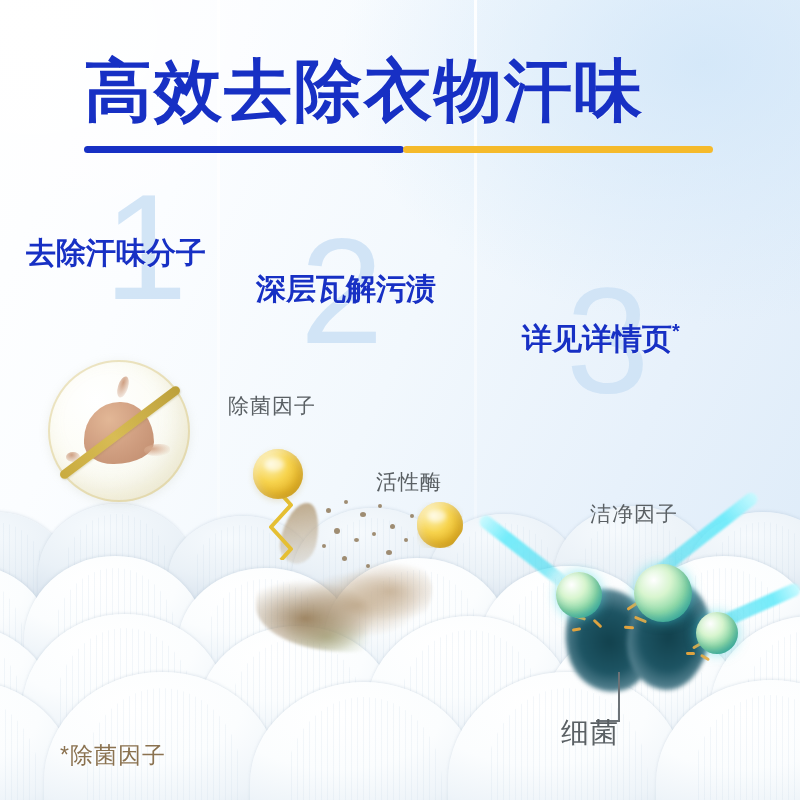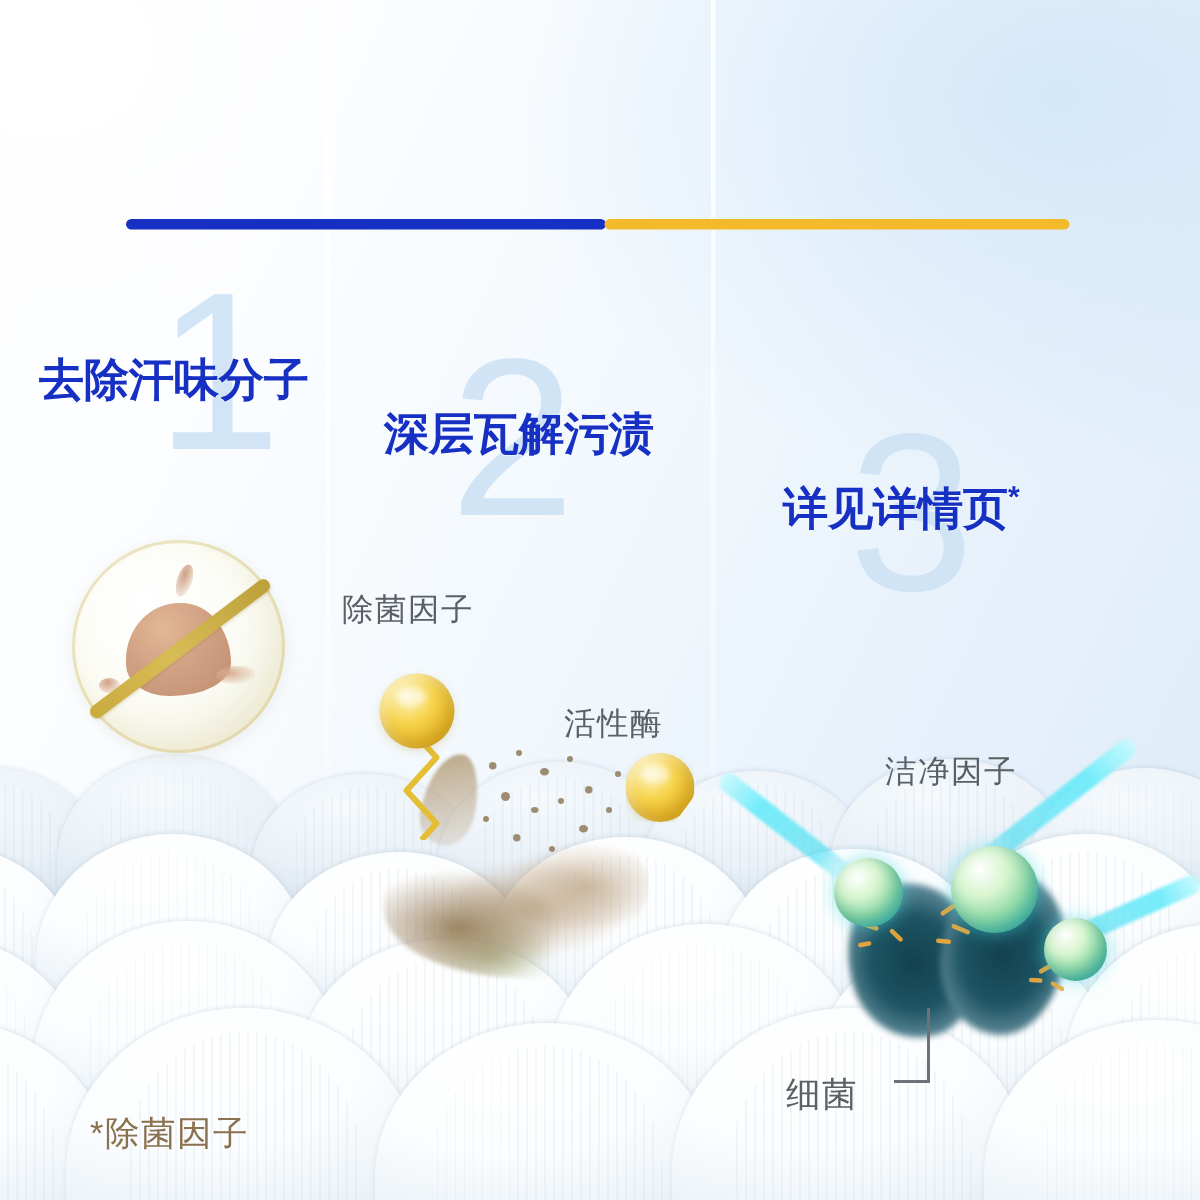--- a/index.html
+++ b/index.html
@@ -189,22 +189,22 @@
     position:absolute;transform-origin:0 50%;
     height:13px;border-radius:8px;
     background:linear-gradient(to right, rgba(46,217,240,0) 0%, rgba(46,217,240,.55) 22%, rgba(110,235,250,.95) 70%, rgba(200,250,255,.9) 100%);
     filter:blur(1.2px);
   }
   .burst{position:absolute;width:56px;height:40px;}
   .spark{position:absolute;background:#f0a93c;border-radius:3px;opacity:.92;}
   .pointer{position:absolute;}
   .pointer .ln{position:absolute;background:#6c7277;}
   .tag-bact{
-    position:absolute;left:524px;top:714px;white-space:nowrap;
-    font-size:23px;color:#5a6064;letter-spacing:1px;
+    position:absolute;left:561px;top:714px;white-space:nowrap;
+    font-size:28px;color:#5a6064;letter-spacing:1px;
   }
 
   
   .footnote{
     position:absolute;left:60px;top:740px;white-space:nowrap;
     font-size:23px;color:#8a7250;letter-spacing:1px;
     text-shadow:0 1px 0 rgba(255,255,255,.5);
   }
 </style>
 </head>
@@ -245,20 +245,21 @@
     </div>
     <div class="wave-row" style="bottom:-32px;">
       <div class="lump" style="left:-70px;width:226px;height:152px;"></div>
       <div class="lump" style="left:124px;width:236px;height:160px;"></div>
       <div class="lump" style="left:330px;width:228px;height:150px;"></div>
       <div class="lump" style="left:528px;width:238px;height:160px;"></div>
       <div class="lump" style="left:736px;width:230px;height:152px;"></div>
     </div>
   </div>
 
+  <div class="headline">高效去除衣物汗味</div>
   <div class="rule rule-blue"></div>
   <div class="rule rule-gold"></div>
 
   <div class="wm s1-wm">1</div>
   <div class="step-label s1-label">去除汗味分子</div>
 
   <div class="bubble">
     <div class="odor"></div>
     <div class="odor-tail"></div>
     <div class="odor-dot"></div>

